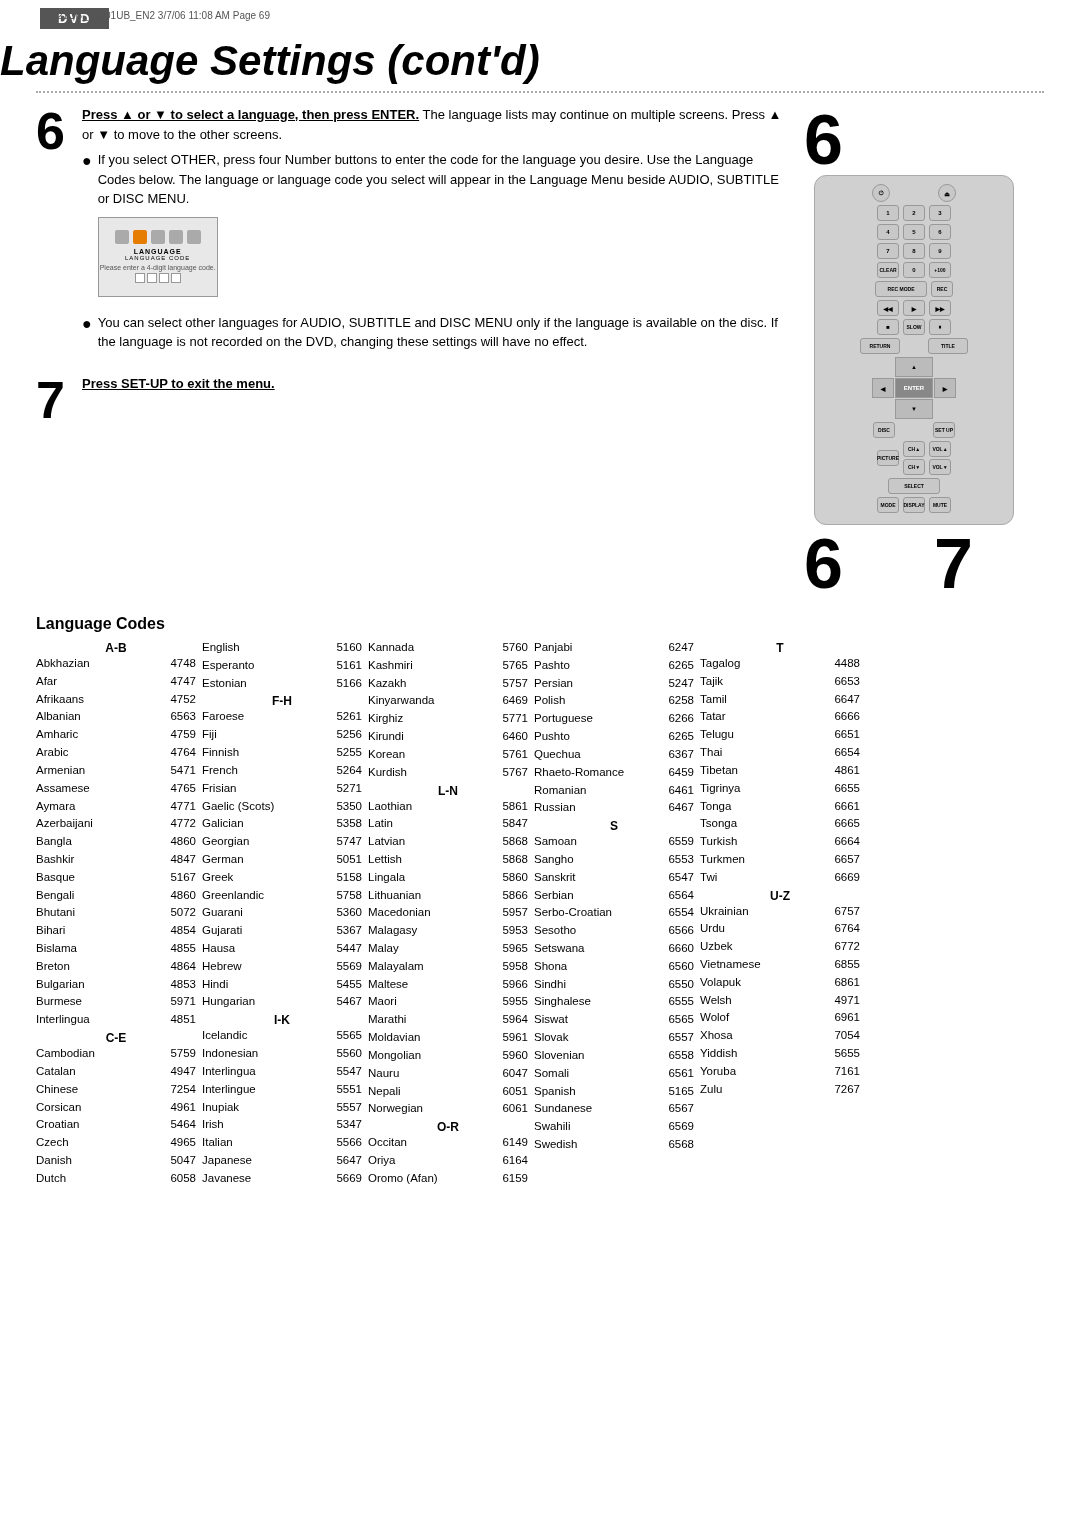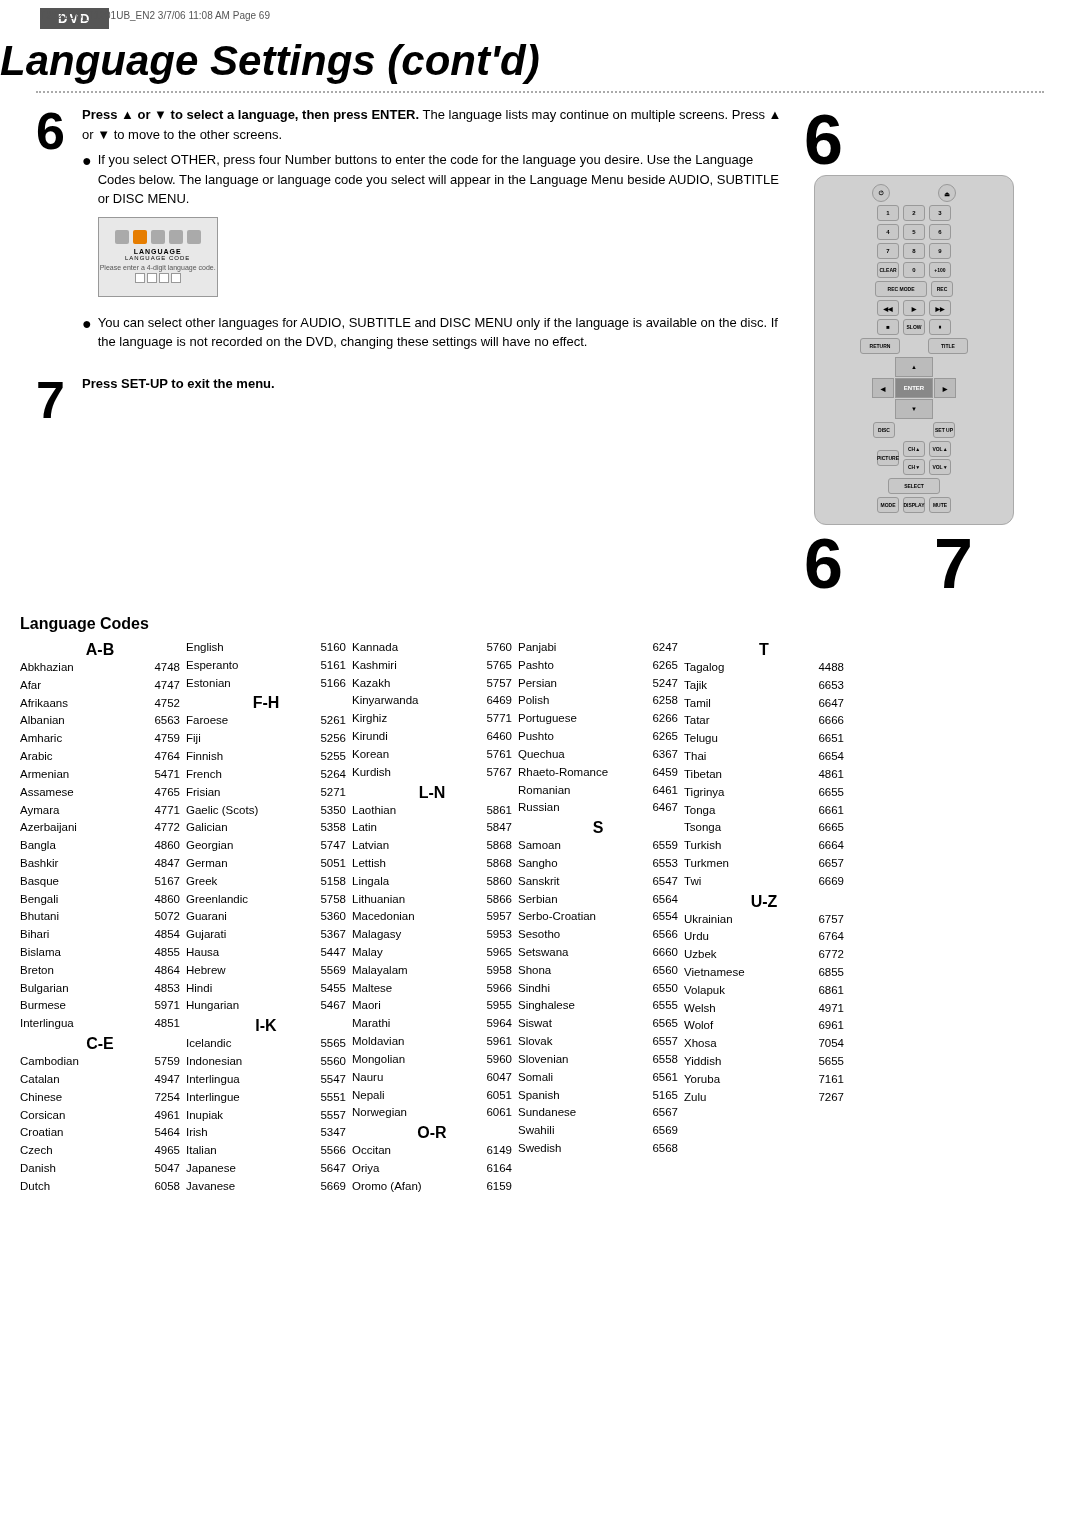--- a/index.html
+++ b/index.html
@@ -88,20 +88,21 @@
     .step-content {
       flex: 1;
     }
     .step-content p {
       font-size: 13px;
       line-height: 1.5;
       margin-bottom: 6px;
     }
     .step-content strong {
       font-weight: bold;
+      text-decoration: underline;
     }
     .bullet-item {
       display: flex;
       gap: 6px;
       margin-bottom: 8px;
     }
     .bullet-dot {
       font-size: 16px;
       line-height: 1.4;
       flex-shrink: 0;
@@ -237,21 +238,21 @@
     
     .step7-row {
       display: flex;
       gap: 10px;
       align-items: flex-start;
       margin-top: 6px;
     }
 
     
     .lang-codes-section {
-      padding: 0 20px;
+      padding: 0 36px;
       margin-top: 16px;
     }
     .lang-codes-title {
       font-size: 16px;
       font-weight: bold;
       margin-bottom: 6px;
     }
     .lang-col {
       display: flex;
       flex-direction: column;
@@ -266,21 +267,21 @@
       flex: 1;
     }
     .lang-code {
       text-align: right;
       min-width: 32px;
     }
     .section-header {
       font-weight: bold;
       text-align: center;
       margin-top: 2px;
-      font-size: 16px;
+      font-size: 12px;
     }
   </style>
 </head>
 <body>
 
 <div class="page-meta">T2221UB_T1201UB_EN2  3/7/06  11:08 AM  Page 69</div>
 
 <div class="header-bar">
   <div class="dvd-badge">DVD</div>
 </div>

